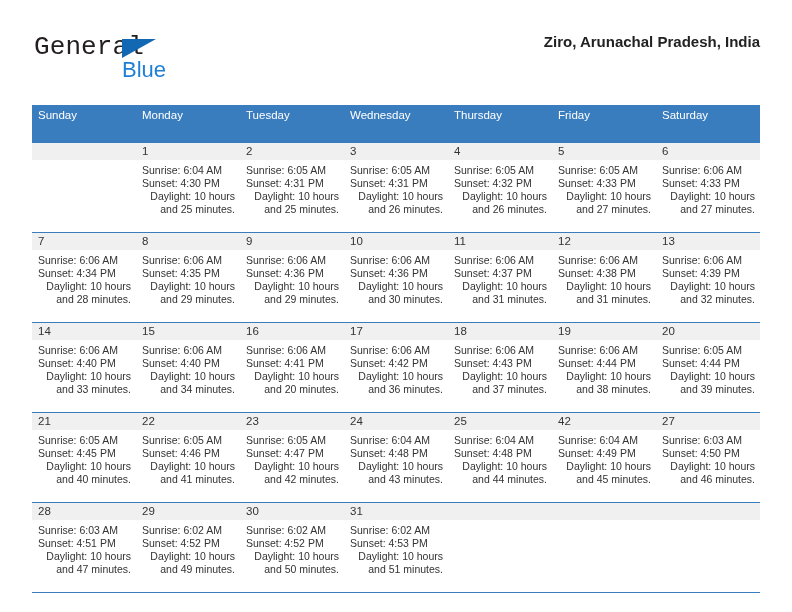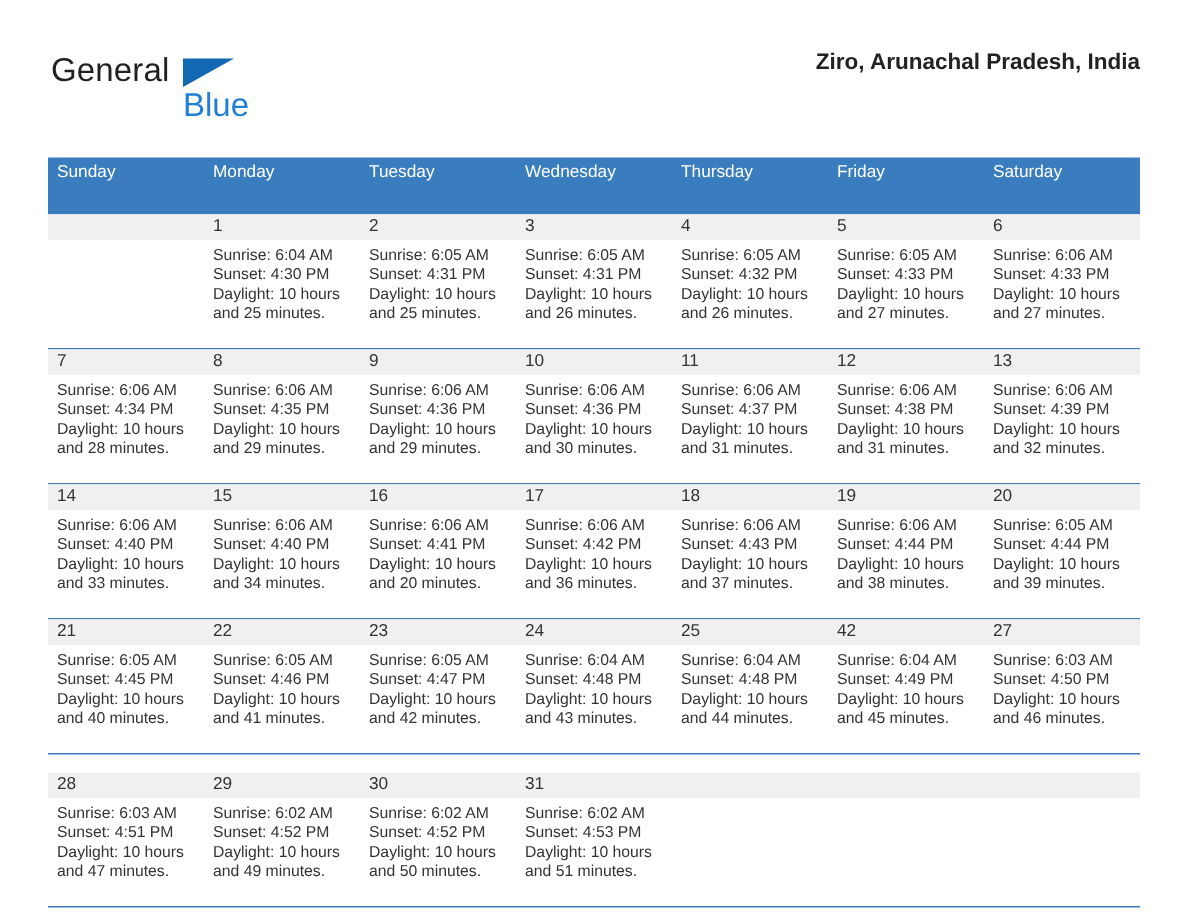--- a/index.html
+++ b/index.html
@@ -33,24 +33,25 @@
     position: absolute;
     left: 2px;
     top: 8px;
     width: 200px;
     height: 56px;
   }
   .logo-general {
     position: absolute;
     left: 0;
     top: 0;
-    font-size: 22px;
+    font-size: 26px;
     letter-spacing: 0.1px;
     color: #231f20;
     line-height: 26px;
+    font-family: Liberation Mono, monospace;
   }
   .logo-triangle {
     position: absolute;
     left: 88px;
     top: 5px;
     width: 0;
     height: 0;
     border-left: 34px solid #1268b3;
     border-bottom: 19px solid transparent;
   }
@@ -109,21 +110,20 @@
   }
 
   .week-row {
     display: flex;
     border-bottom: 1.5px solid #3a7dbf;
     height: 90px;
     box-sizing: border-box;
   }
   .week-row:last-child {
     border-bottom: 1.5px solid #3a7dbf;
-    margin-top: 12px;
   }
   .day-cell {
     flex: 1 1 0;
     min-width: 0;
     box-sizing: border-box;
     position: relative;
     background: #ffffff;
   }
   .day-cell .daynum-band {
     background: #f0f0f0;
@@ -141,20 +141,21 @@
     padding: 4px 5px 0 6px;
     font-size: 10.5px;
     line-height: 12.9px;
     color: #333333;
   }
   .day-cell .details div {
     white-space: nowrap;
   }
   .day-cell .details .wrap {
     white-space: normal;
+    text-align: right;
   }
 </style>
 </head>
 <body>
 
 <div class="page">
 
   <div class="header">
 
     <div class="logo">

